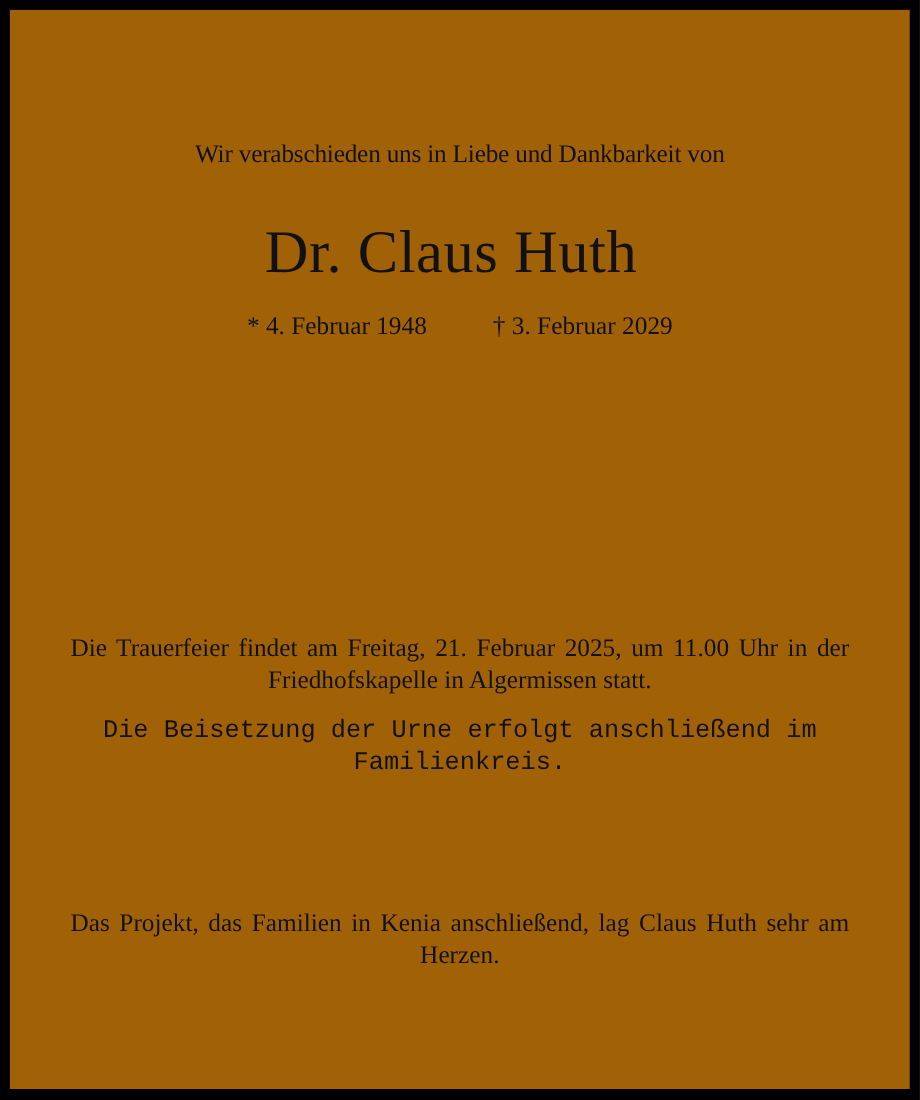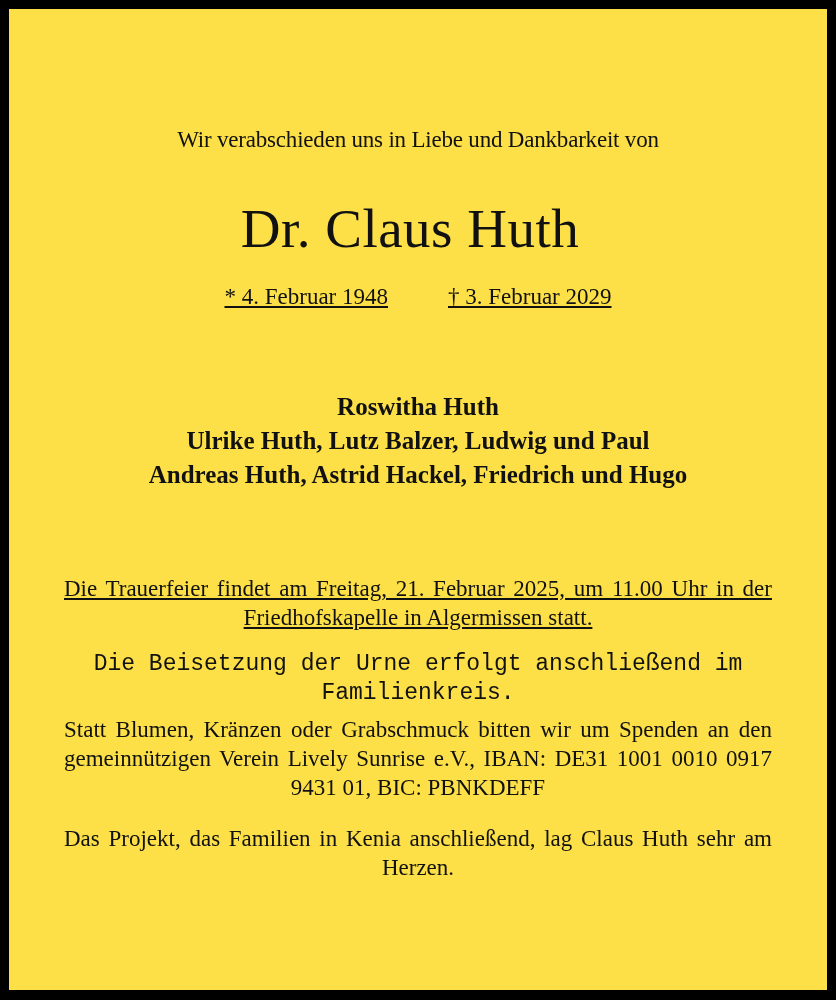--- a/index.html
+++ b/index.html
@@ -1,45 +1,39 @@
 <!DOCTYPE html>
 <html><head>
 <meta charset="utf-8">
 <style>
   html, body { margin: 0; padding: 0; background: #000; }
   body { width: 836px; height: 1000px; position: relative; overflow: hidden; }
   .frame {
     position: absolute; left: 9px; top: 9px; width: 818px; height: 981px;
-    background: #fde047; box-sizing: border-box;
+    background: #a16207; box-sizing: border-box;
     font-family: "Liberation Serif", "DejaVu Serif", serif; color: #111;
   }
   .center { text-align: center; }
   .intro { position: absolute; top: 118px; left: 0; right: 0; font-size: 23px; letter-spacing: -0.2px; }
   .name { position: absolute; top: 188px; left: 0; right: 16px; font-size: 55px; font-weight: normal; letter-spacing: 0.5px; }
-  .dates { position: absolute; top: 275px; left: 0; right: 0; font-size: 23px; display: flex; justify-content: center; gap: 60px; text-decoration: underline; }
+  .dates { position: absolute; top: 275px; left: 0; right: 0; font-size: 23px; display: flex; justify-content: center; gap: 60px; }
   .family { position: absolute; top: 381px; left: 0; right: 0; font-size: 25px; font-weight: bold; line-height: 34px; }
   .block { position: absolute; left: 55px; right: 55px; font-size: 23px; line-height: 29px; }
   .justify { text-align: justify; text-align-last: center; }
-  .p1 { top: 565px; text-decoration: underline; }
+  .p1 { top: 565px; }
   .p2 { top: 641px; font-family: Liberation Mono, monospace; }
   .p3 { top: 706px; }
   .p4 { top: 815px; }
 </style>
 </head>
 <body>
 
 <div class="frame">
   <div class="intro center">Wir verabschieden uns in Liebe und Dankbarkeit von</div>
   <div class="name center">Dr. Claus Huth</div>
   <div class="dates">
     <span>* 4. Februar 1948</span>
     <span>† 3. Februar 2029</span>
   </div>
-  <div class="family center">
-    <div>Roswitha Huth</div>
-    <div>Ulrike Huth, Lutz Balzer, Ludwig und Paul</div>
-    <div>Andreas Huth, Astrid Hackel, Friedrich und Hugo</div>
-  </div>
   <div class="block p1 justify">Die Trauerfeier findet am Freitag, 21. Februar 2025, um 11.00 Uhr in der Friedhofskapelle in Algermissen statt.</div>
   <div class="block p2 center">Die Beisetzung der Urne erfolgt anschließend im Familienkreis.</div>
-  <div class="block p3 justify">Statt Blumen, Kränzen oder Grabschmuck bitten wir um Spenden an den gemeinnützigen Verein Lively Sunrise e.V., IBAN: DE31 1001 0010 0917 9431 01, BIC: PBNKDEFF</div>
   <div class="block p4 justify">Das Projekt, das Familien in Kenia anschließend, lag Claus Huth sehr am Herzen.</div>
 </div>
 
 </body></html>

